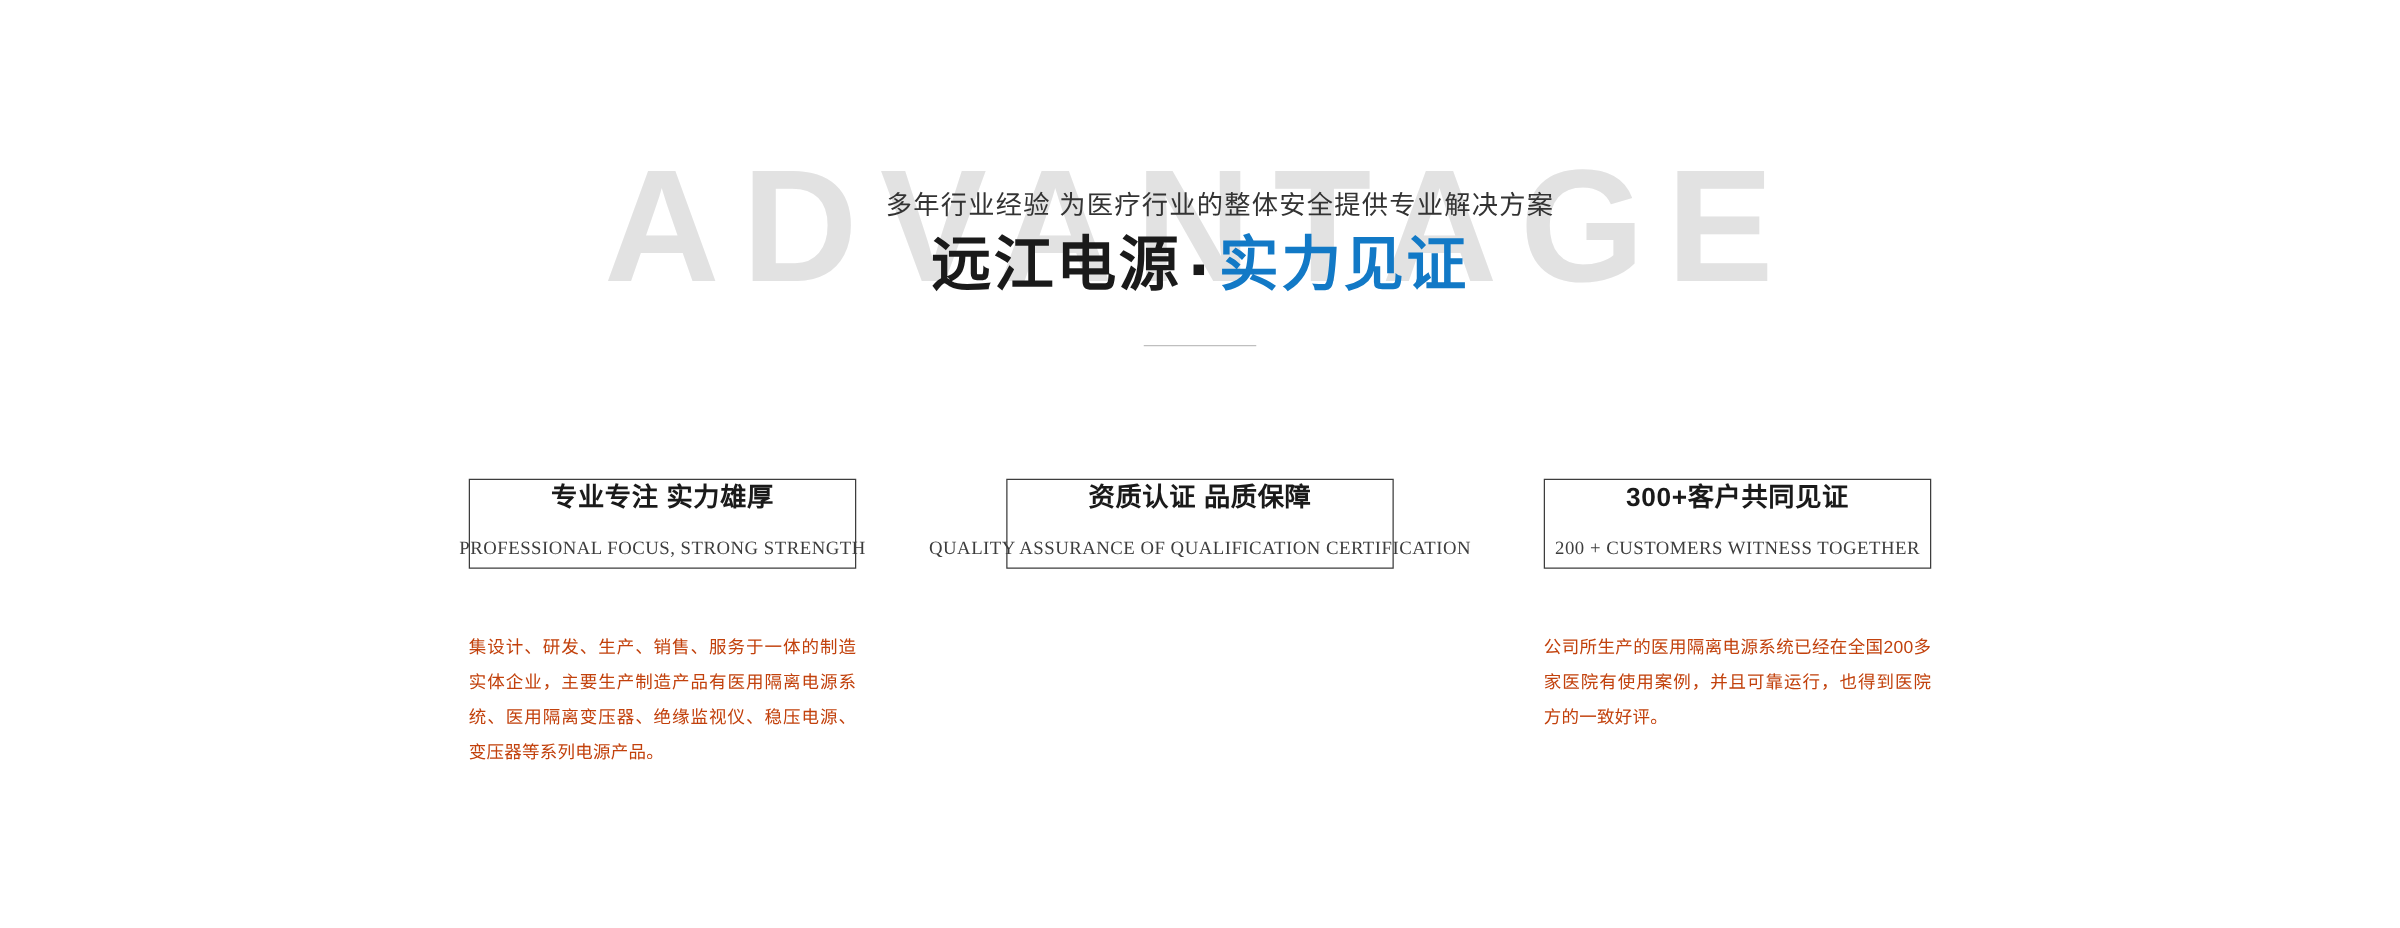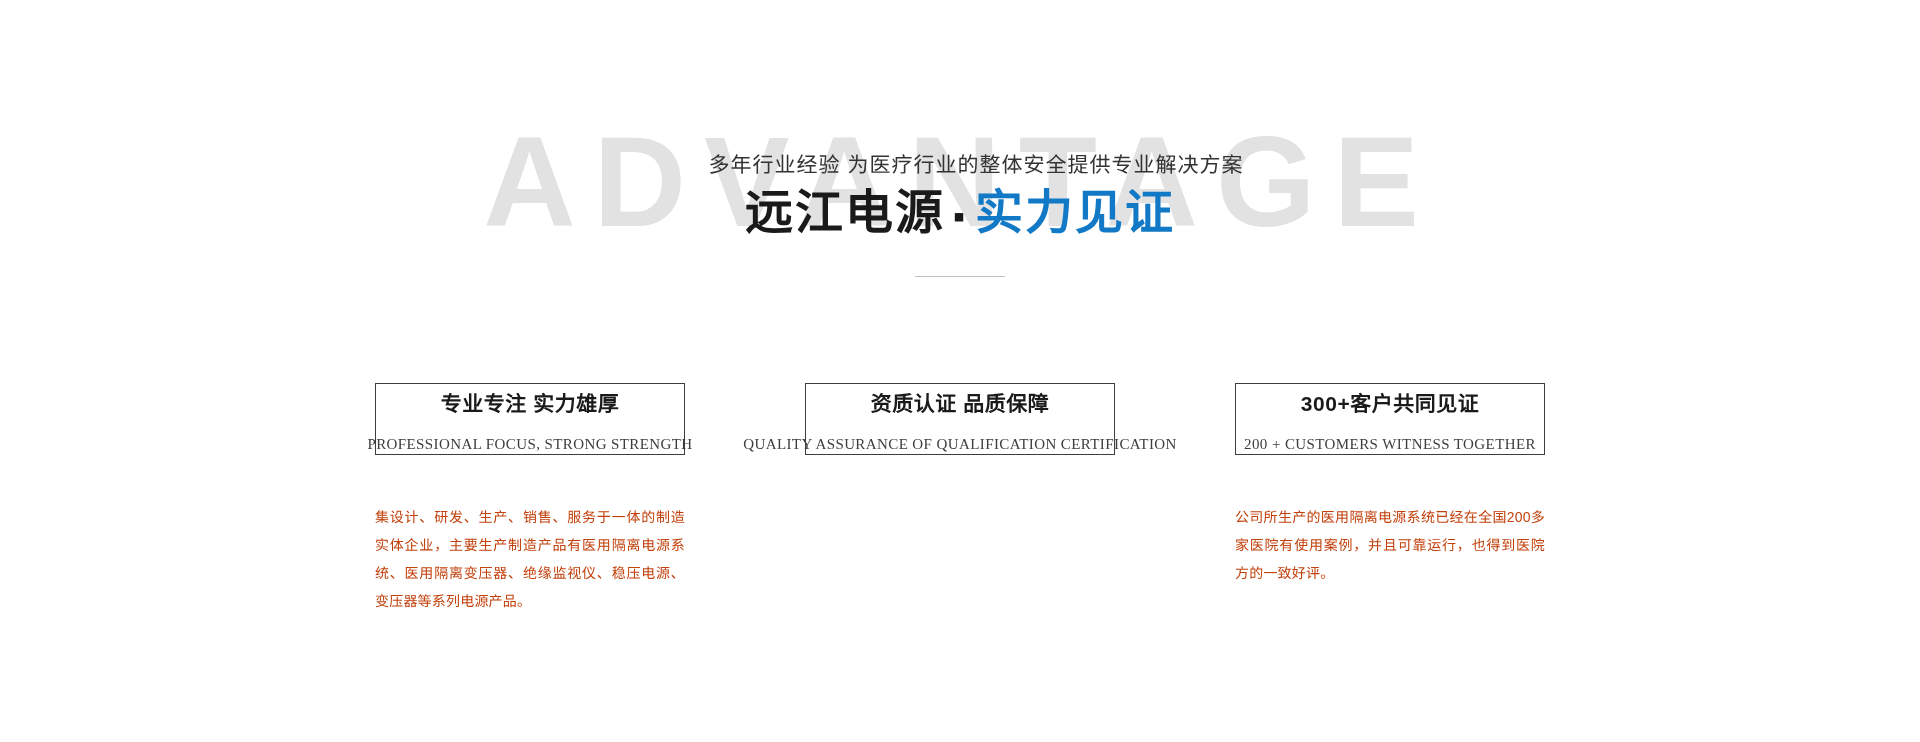--- a/index.html
+++ b/index.html
@@ -99,21 +99,21 @@
     width: 310px;
   }
 
   .card {
     border: 1px solid #3d3d3d;
     height: 72px;
     box-sizing: border-box;
     display: flex;
     flex-direction: column;
     align-items: center;
-    justify-content: flex-start;
+    justify-content: flex-end;
     padding: 6px 4px;
   }
 
   .card-title {
     font-size: 21px;
     font-weight: bold;
     color: #1a1a1a;
     letter-spacing: 0.5px;
     line-height: 1.3;
     white-space: nowrap;

